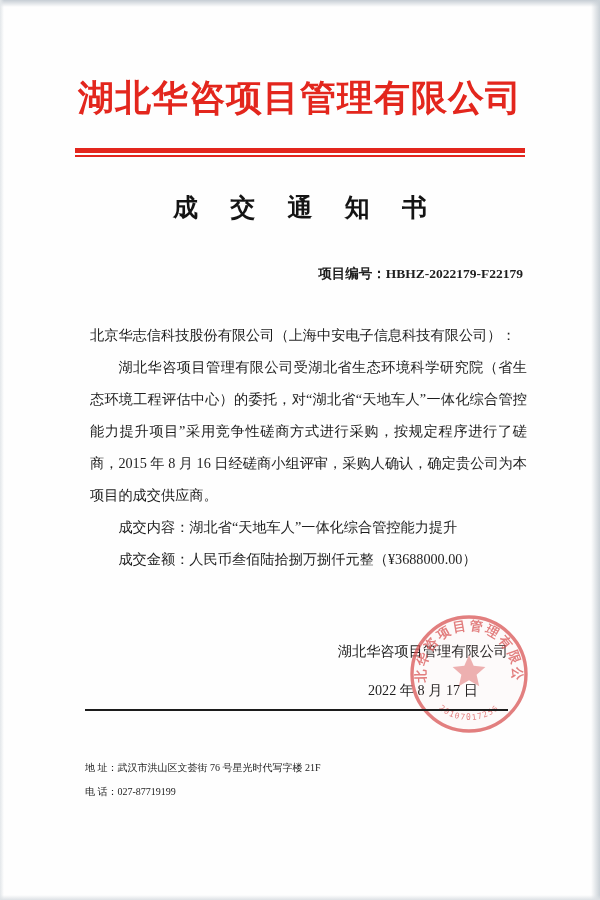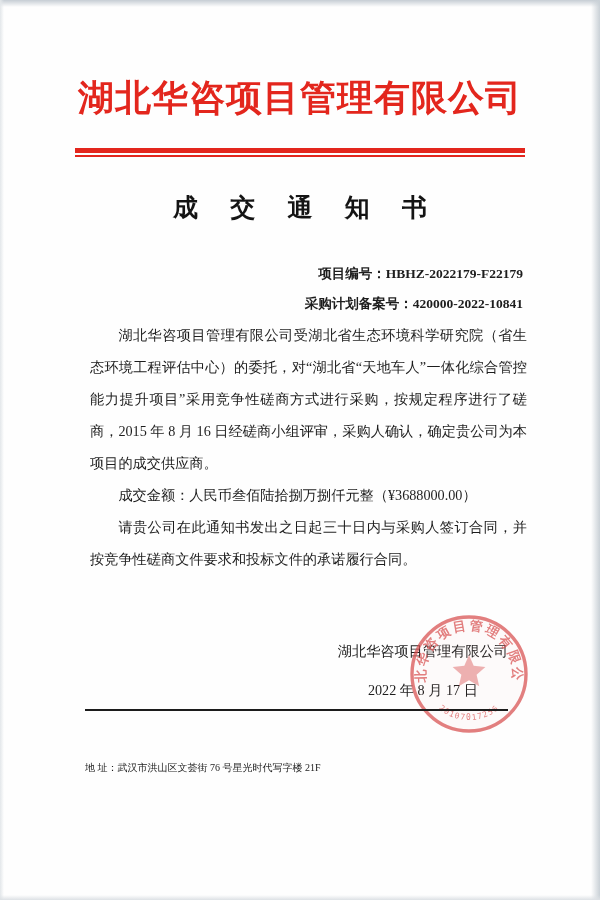--- a/index.html
+++ b/index.html
@@ -81,27 +81,27 @@
 
   <div class="rule-wrap">
     <div class="rule-thick"></div>
     <div class="rule-thin"></div>
   </div>
 
   <div class="doc-title">成 交 通 知 书</div>
 
   <div class="meta">
     <div>项目编号：HBHZ-2022179-F22179</div>
-    <div>采购计划备案号：420000-2022-10841</div>
   </div>
 
   <div class="body-text">
+    <p>北京华志信科技股份有限公司（上海中安电子信息科技有限公司）：</p>
     <p class="indent">湖北华咨项目管理有限公司受湖北省生态环境科学研究院（省生态环境工程评估中心）的委托，对“湖北省“天地车人”一体化综合管控能力提升项目”采用竞争性磋商方式进行采购，按规定程序进行了磋商，2015 年 8 月 16 日经磋商小组评审，采购人确认，确定贵公司为本项目的成交供应商。</p>
+    <p class="indent">成交内容：湖北省“天地车人”一体化综合管控能力提升</p>
     <p class="indent">成交金额：人民币叁佰陆拾捌万捌仟元整（¥3688000.00）</p>
-    <p class="indent">请贵公司在此通知书发出之日起三十日内与采购人签订合同，并按竞争性磋商文件要求和投标文件的承诺履行合同。</p>
   </div>
 
   <div class="signature">
     <div>湖北华咨项目管理有限公司</div>
     <div class="sig-date">2022 年 8 月 17 日</div>
   </div>
 
   <svg class="stamp" viewBox="0 0 124 126" xmlns="http://www.w3.org/2000/svg">
     <g opacity="0.72">
       <circle cx="62" cy="63" r="57" fill="rgba(236,140,140,0.05)" stroke="#d84f4f" stroke-width="3.4"></circle>
@@ -113,14 +113,15 @@
       <polygon fill="rgba(216,79,79,0.6)" points="62,44 66.7,54.8 78.4,55.9 69.6,63.7 72.2,75.2 62,69.2 51.8,75.2 54.4,63.7 45.6,55.9 57.3,54.8"></polygon>
       <text font-size="8" fill="#d84f4f" letter-spacing="1.2" font-family="DejaVu Sans Mono, monospace">
         <textPath href="#seal-bottom-arc" startOffset="50%" text-anchor="middle">4201070172567</textPath>
       </text>
     </g>
   </svg>
 
   <div class="footer-rule"></div>
   <div class="footer">
     <div>地 址：武汉市洪山区文荟街 76 号星光时代写字楼 21F</div>
+    <div>电 话：027-87719199</div>
   </div>
 </div>
 
 </body></html>

